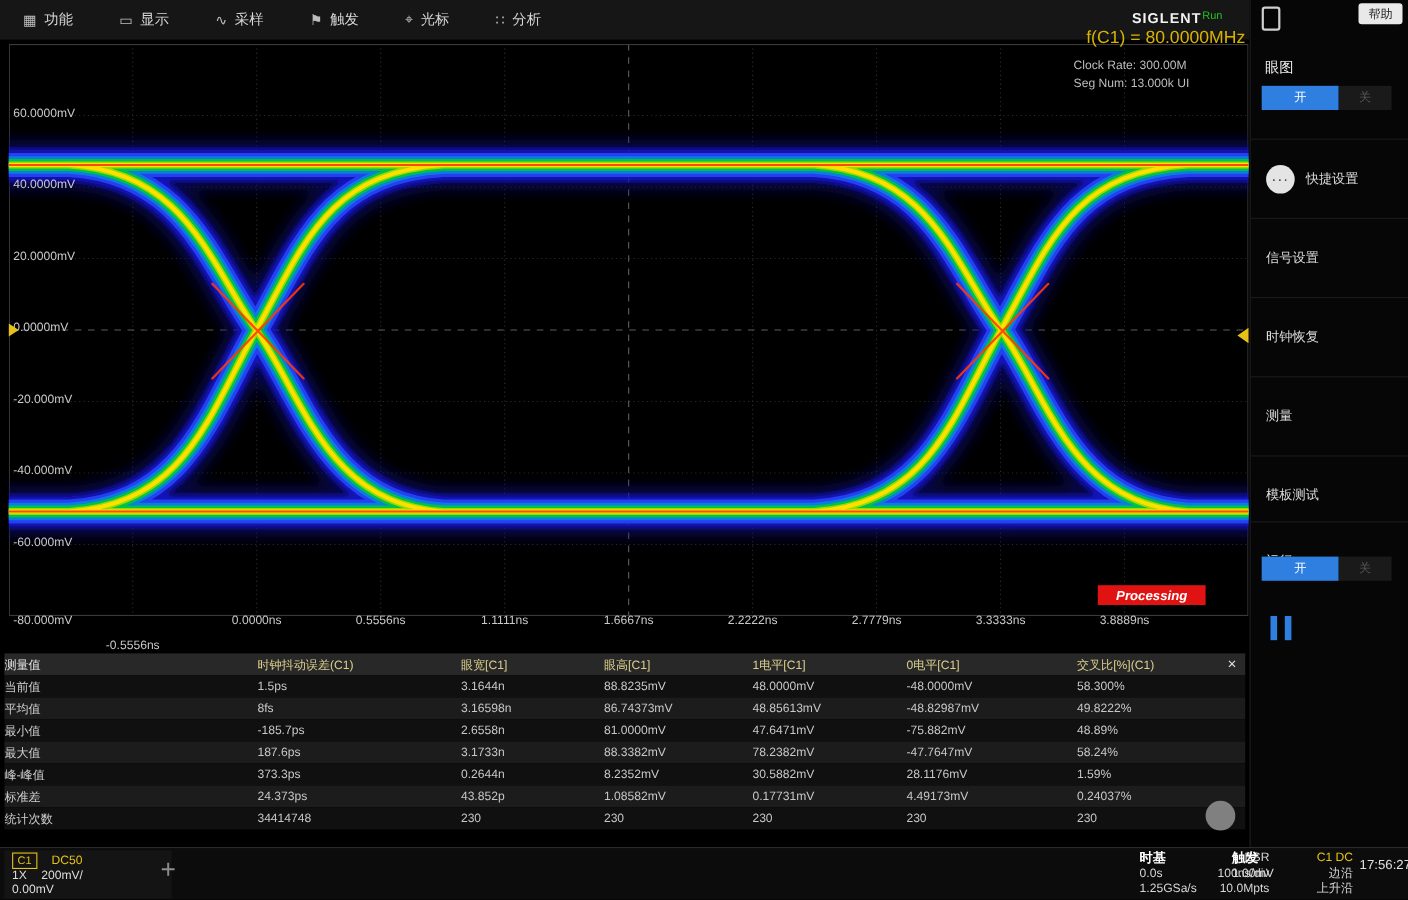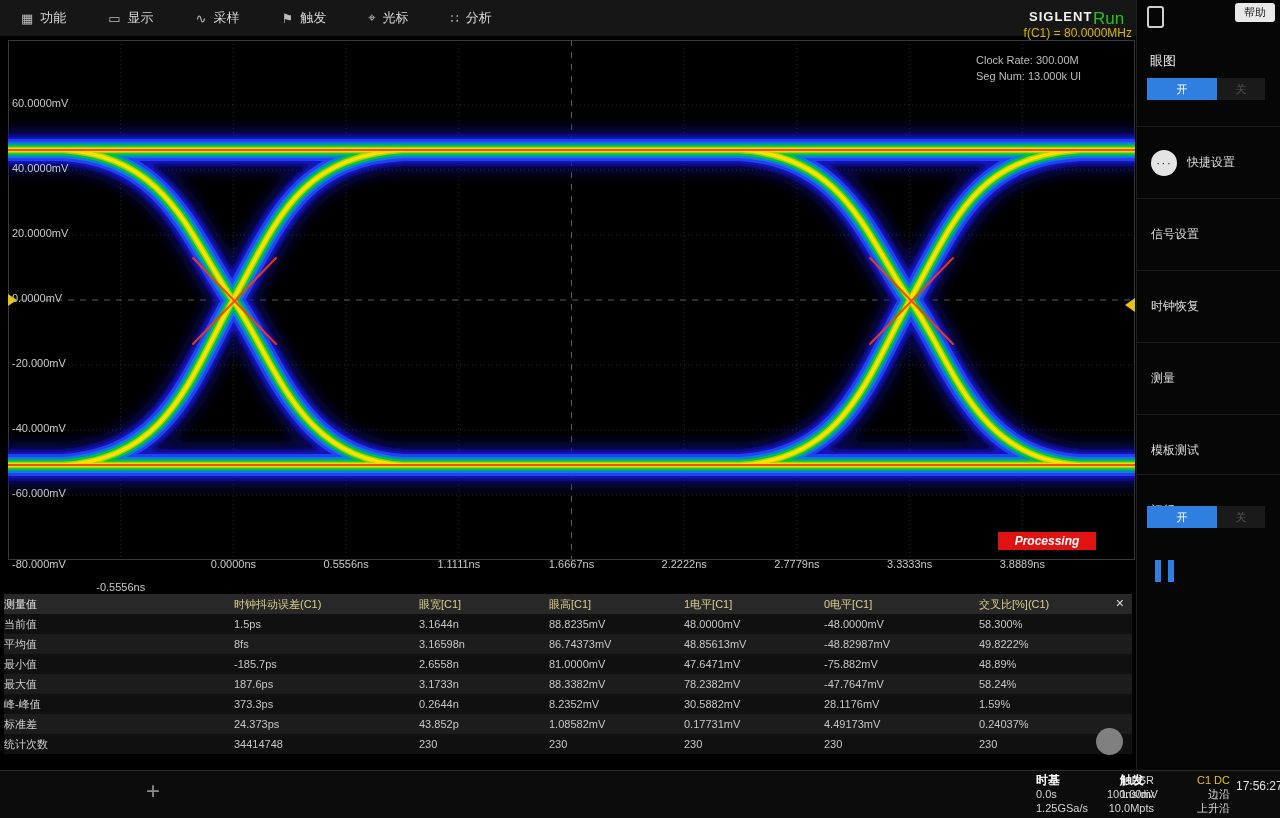--- a/index.html
+++ b/index.html
@@ -6,23 +6,23 @@
   .screen{position:relative;width:1280px;height:818px;background:#000;overflow:hidden;
           font-family:"Liberation Sans",sans-serif;-webkit-font-smoothing:antialiased;}
 
   
   .top-bar{position:absolute;left:0;top:0;width:1136px;height:36px;background:#161616;
            display:flex;align-items:center;}
   .menu-item{display:flex;align-items:center;gap:7px;padding:0 21px;height:36px;color:#d8d8d8;
              font-size:13px;cursor:default;}
   .mi-icon{color:#bdbdbd;font-size:13px;}
   .brand{position:absolute;left:1005px;top:9px;color:#f2f2f2;font-weight:bold;font-size:13px;letter-spacing:1px;margin-left:24px;}
-  .run-status{position:absolute;left:1093px;top:9px;color:#1ec41e;font-size:17px;}
+  .run-status{position:absolute;left:1093px;top:9px;color:#1ec41e;font-size:10px;}
   .freq-readout{position:absolute;left:940px;top:26px;width:192px;text-align:right;color:#d8b400;
-                font-size:12px;z-index:6;}
+                font-size:16px;z-index:6;}
 
   
   .graph{position:absolute;left:8px;top:40px;width:1127px;height:552px;background:#000;}
   .eye-svg{position:absolute;left:0;top:0;}
   .y-label{position:absolute;left:4px;color:#c9c9c9;font-size:11px;}
   .x-label{position:absolute;top:518px;transform:translateX(-50%);color:#c9c9c9;font-size:11px;white-space:nowrap;}
   .corner-label{position:absolute;left:4px;top:518px;color:#c9c9c9;font-size:11px;}
   .clock-info{position:absolute;left:968px;top:12px;color:#bdbdbd;font-size:11px;line-height:16px;text-align:left;}
   .processing{position:absolute;left:990px;top:492px;width:98px;height:18px;background:#e01212;color:#fff;
               font-size:12px;font-style:italic;font-weight:bold;text-align:center;line-height:18px;}
@@ -320,20 +320,33 @@
       <span class="off">关</span>
     </div>
 
     <div class="pause">
       <span class="pb"></span>
       <span class="pb"></span>
     </div>
   </aside>
 
   <footer class="status-bar">
+    <div class="ch-box">
+      <div class="ch-row">
+        <span class="ch-badge">C1</span>
+        <span class="ch-coupling">DC50</span>
+      </div>
+      <div class="ch-row">
+        <span>1X</span>
+        <span>200mV/</span>
+      </div>
+      <div class="ch-row">
+        <span>0.00mV</span>
+      </div>
+    </div>
     <div class="crosshair">+</div>
 
     <div class="info-box tb-box">
       <div class="ib-row">
         <span class="ib-title">时基</span>
         <span>ESR</span>
       </div>
       <div class="ib-row">
         <span>0.0s</span>
         <span>100ns/div</span>

